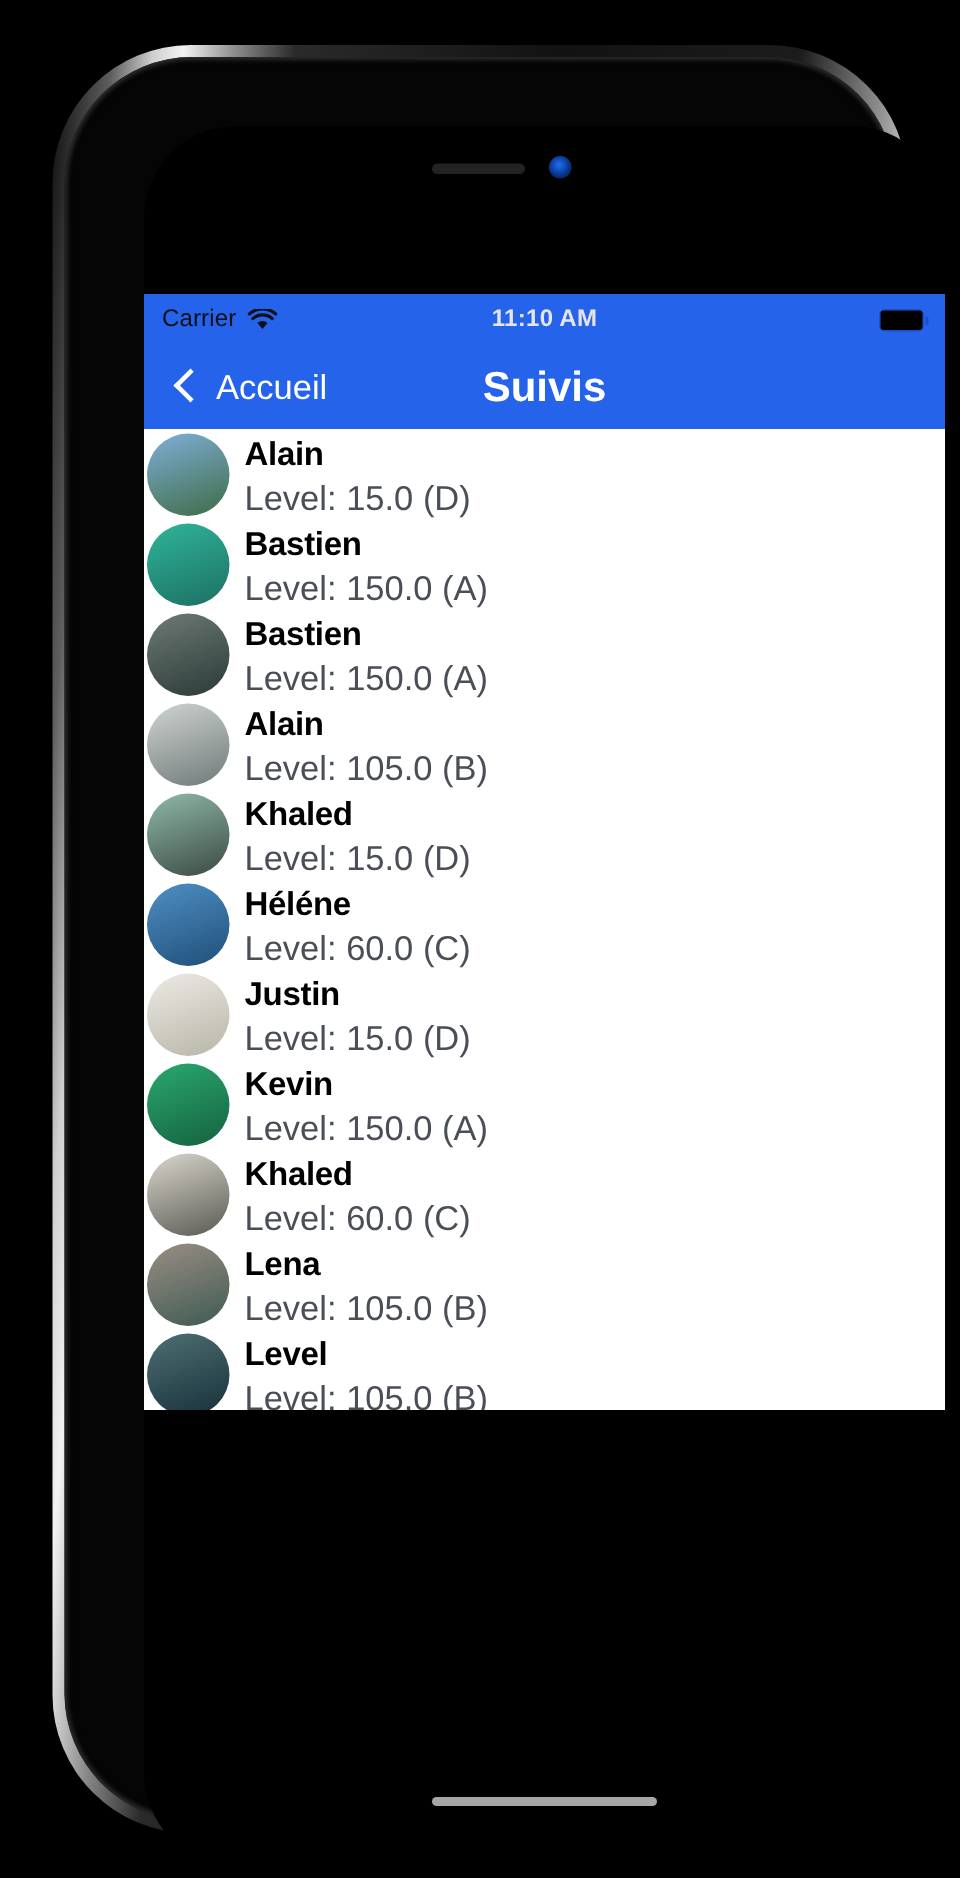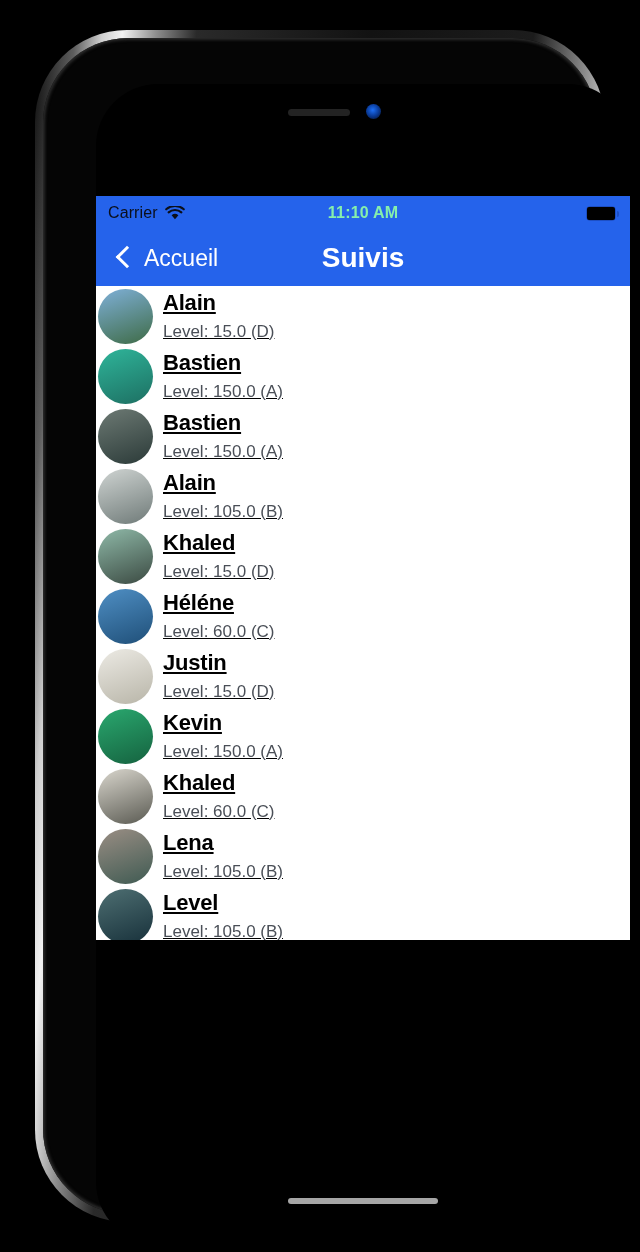--- a/index.html
+++ b/index.html
@@ -35,21 +35,21 @@
            background:#232323;}
   #camera{position:absolute;left:112px;top:20px;width:15px;height:15px;border-radius:50%;
           background:radial-gradient(circle at 45% 40%,#1d6ff5 0%,#0a3c9b 48%,#050d20 100%);}
 
   
   #statusbar{position:absolute;left:0;top:112px;width:100%;height:34px;
              background:#2563eb;display:flex;align-items:center;z-index:20;}
   #sb-left{position:absolute;left:12px;display:flex;align-items:center;gap:7px;}
   #carrier{font-size:16px;color:#0b0f1a;letter-spacing:.1px;}
   #sb-time{position:absolute;left:0;right:0;text-align:center;font-size:16px;
-           font-weight:bold;color:#86efac;letter-spacing:.2px;}
+           font-weight:bold;color:#e5e5e5;letter-spacing:.2px;}
   #battery{position:absolute;right:14px;width:30px;height:15px;border-radius:4px;
            border:1.6px solid #1d4fc4;background:#2563eb;box-sizing:border-box;
            display:flex;align-items:center;}
   #battery::after{content:"";position:absolute;right:-4px;top:4.5px;width:2.5px;height:6px;
                   border-radius:0 2px 2px 0;background:#1d4fc4;}
   #batt-fill{width:100%;height:100%;border-radius:2px;background:#000;}
 
   
   #navbar{position:absolute;left:0;top:146px;width:100%;height:56px;background:#2563eb;
           z-index:20;}
@@ -61,23 +61,23 @@
   #nav-title{position:absolute;left:0;right:0;top:0;height:56px;display:flex;
              align-items:center;justify-content:center;font-size:28px;font-weight:bold;
              color:#fff;}
 
   
   #list{position:absolute;left:0;top:202px;width:100%;height:654px;background:#fff;
         overflow:hidden;z-index:10;}
   .row{height:60px;display:flex;align-items:center;padding-left:2px;box-sizing:border-box;}
   .avatar{width:55px;height:55px;min-width:55px;border-radius:50%;margin-right:10px;
           background-size:cover;overflow:hidden;position:relative;}
-  .rtext{display:flex;flex-direction:column;justify-content:center;gap:7px;text-decoration:underline;}
+  .rtext{display:flex;flex-direction:column;justify-content:center;gap:7px;}
   .rname{font-size:22px;font-weight:bold;color:#000;line-height:24px;letter-spacing:-.2px;}
-  .rlevel{font-size:17px;color:#4a4f57;line-height:20px;}
+  .rlevel{font-size:23px;color:#4a4f57;line-height:20px;}
 
   
   #home-ind{position:absolute;left:50%;transform:translateX(-50%);bottom:40px;
             width:150px;height:6px;border-radius:3px;background:#a6a6a6;z-index:20;}
 </style>
 </head>
 <body>
 
 <div id="device">
   <div class="sbtn" id="mute"></div>

